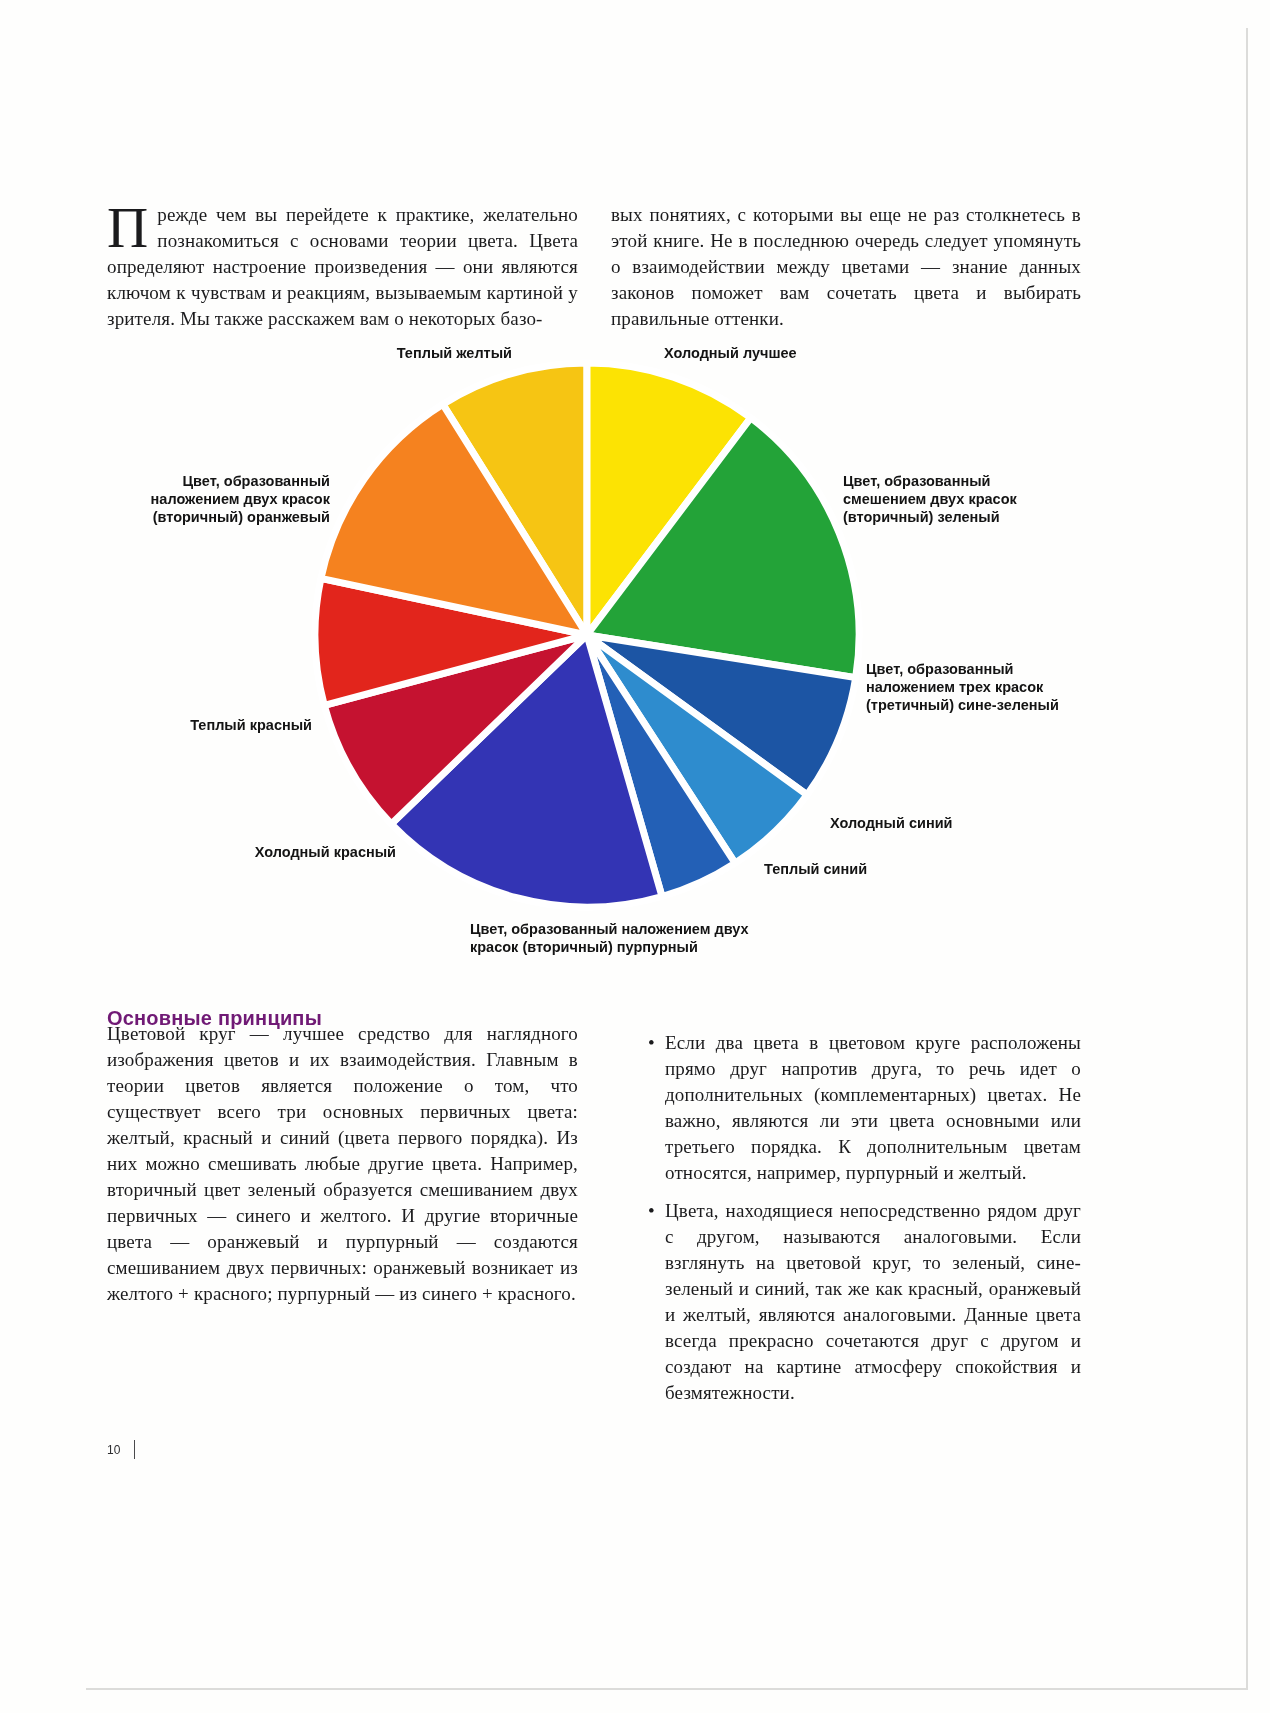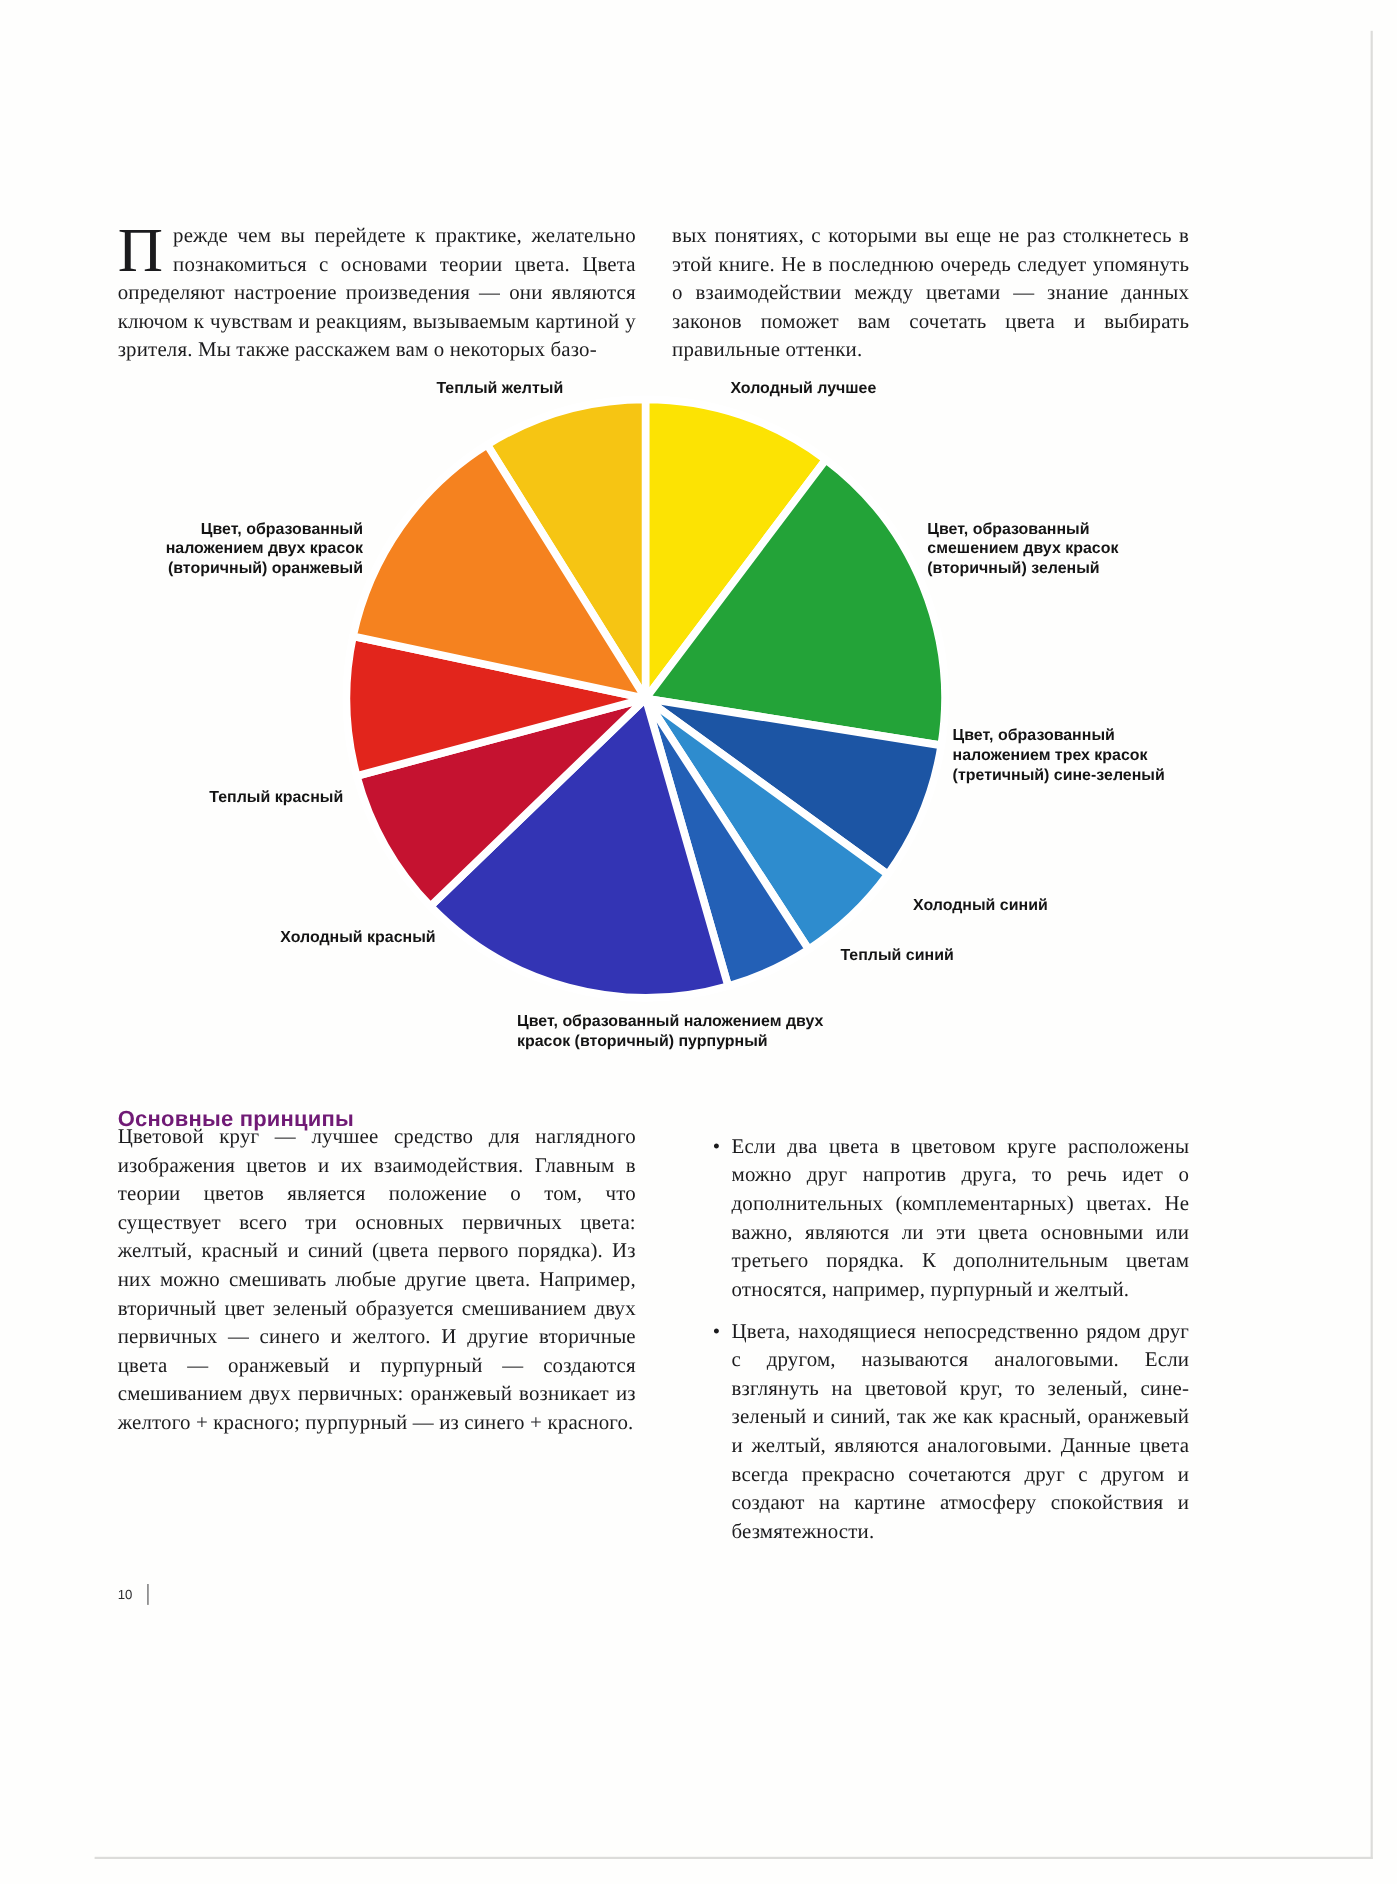--- a/index.html
+++ b/index.html
@@ -164,21 +164,21 @@
   <h2 class="section-heading">Основные принципы</h2>
 
   <div class="col body-left">
     <p>Цветовой круг — лучшее средство для наглядного изображения цветов и их взаимодействия. Главным в теории цветов является положение о том, что существует всего три основных первичных цвета: желтый, красный и синий (цвета первого порядка). Из них можно смешивать любые другие цвета. Например, вторичный цвет зеленый образуется смешиванием двух первичных — синего и желтого. И другие вторичные цвета — оранжевый и пурпурный — создаются смешиванием двух первичных: оранжевый возникает из желтого + красного; пурпурный — из синего + красного.</p>
   </div>
 
   <div class="col body-right">
     <ul class="bullet-list">
       <li class="bullet-item">
         <span class="bullet-marker">•</span>
-        <span class="bullet-text">Если два цвета в цветовом круге расположены можно друг напротив друга, то речь идет о дополнительных (комплементарных) цветах. Не важно, являются ли эти цвета основными или третьего порядка. К дополнительным цветам относятся, например, пурпурный и желтый.</span>
+        <span class="bullet-text">Если два цвета в цветовом круге расположены прямо друг напротив друга, то речь идет о дополнительных (комплементарных) цветах. Не важно, являются ли эти цвета основными или третьего порядка. К дополнительным цветам относятся, например, пурпурный и желтый.</span>
       </li>
       <li class="bullet-item">
         <span class="bullet-marker">•</span>
         <span class="bullet-text">Цвета, находящиеся непосредственно рядом друг с другом, называются аналоговыми. Если взглянуть на цветовой круг, то зеленый, сине-зеленый и синий, так же как красный, оранжевый и желтый, являются аналоговыми. Данные цвета всегда прекрасно сочетаются друг с другом и создают на картине атмосферу спокойствия и безмятежности.</span>
       </li>
     </ul>
   </div>
 
   <div class="pageno">
     <span>10</span>

